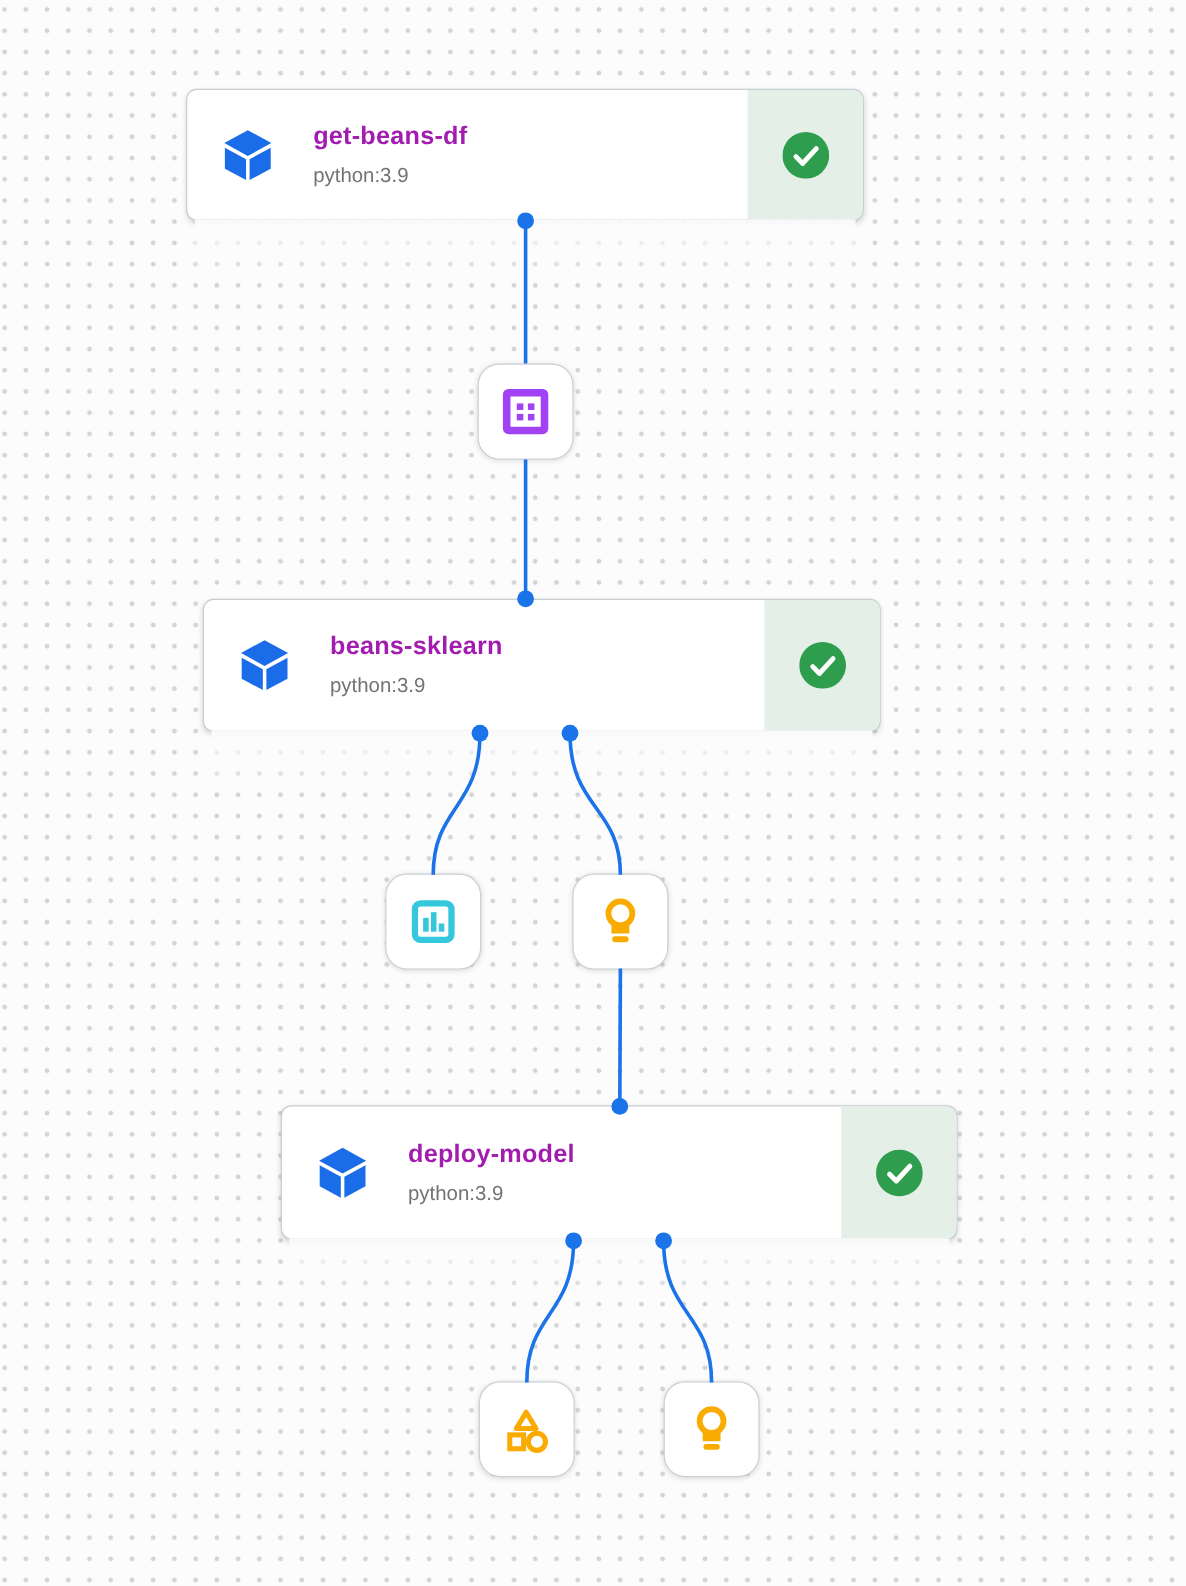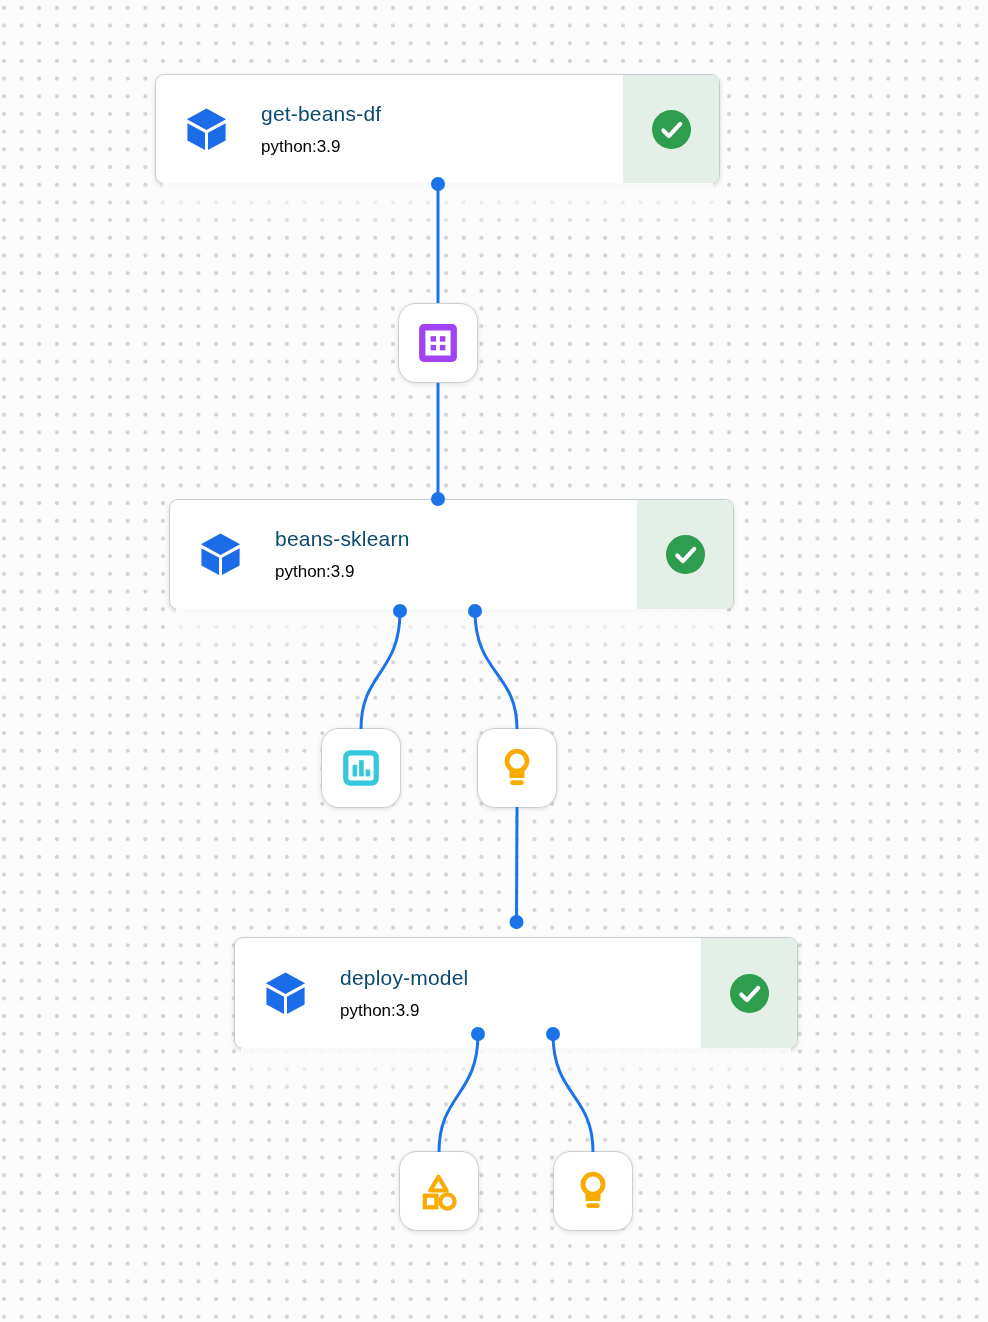--- a/index.html
+++ b/index.html
@@ -45,28 +45,28 @@
   .task-main{
     flex:1;
     display:flex;
     align-items:center;
     padding-left:27px;
   }
   .cube-wrap{width:47px;height:47px;flex:0 0 auto;display:flex;}
   .task-text{margin-left:31px;}
   .task-title{
     font-size:21px;
-    font-weight:400;
-    color:#0c4a6e;
+    font-weight:700;
+    color:#a21caf;
     line-height:26px;
     letter-spacing:.2px;
   }
   .task-subtitle{
     font-size:17px;
-    color:#000000;
+    color:#737373;
     line-height:22px;
     margin-top:9px;
   }
   .task-status{
     flex:0 0 96px;
     background:#e4f0e7;
     border-radius:0 8px 8px 0;
     display:flex;
     align-items:center;
     justify-content:center;
@@ -167,21 +167,21 @@
   <div class="artifact-node" style="left:477px;top:728px;">
     <span class="artifact-icon">
       <svg viewBox="0 0 40 40" width="42" height="42">
         <circle cx="20" cy="13.5" r="9.5" fill="none" stroke="#f9ab00" stroke-width="4.6"></circle>
         <path d="M15.2 20.5 L15.2 27.2 L24.8 27.2 L24.8 20.5" fill="none" stroke="#f9ab00" stroke-width="4.6"></path>
         <line x1="15.8" y1="34" x2="24.2" y2="34" stroke="#f9ab00" stroke-width="4.6" stroke-linecap="round"></line>
       </svg>
     </span>
   </div>
 
-  <div class="task-node" style="left:234px;top:921px;width:564px;height:112px;margin-top:16px;">
+  <div class="task-node" style="left:234px;top:921px;width:564px;height:112px;">
     <div class="task-main">
       <span class="cube-wrap">
         <svg viewBox="0 0 48 48" width="47" height="47">
           <path d="M24 2.5 L44 13.5 L24 24.5 L4 13.5 Z" fill="#1a6ce8"></path>
           <path d="M4.5 17.5 L22.5 27.2 L22.5 45 L4.5 35.3 Z" fill="#1a6ce8"></path>
           <path d="M43.5 17.5 L25.5 27.2 L25.5 45 L43.5 35.3 Z" fill="#1a6ce8"></path>
         </svg>
       </span>
       <div class="task-text">
         <div class="task-title">deploy-model</div>

